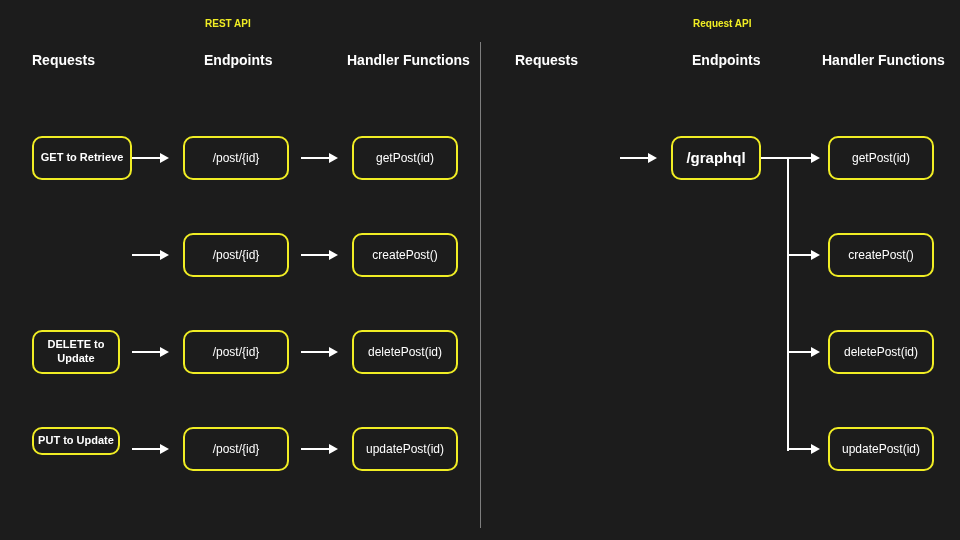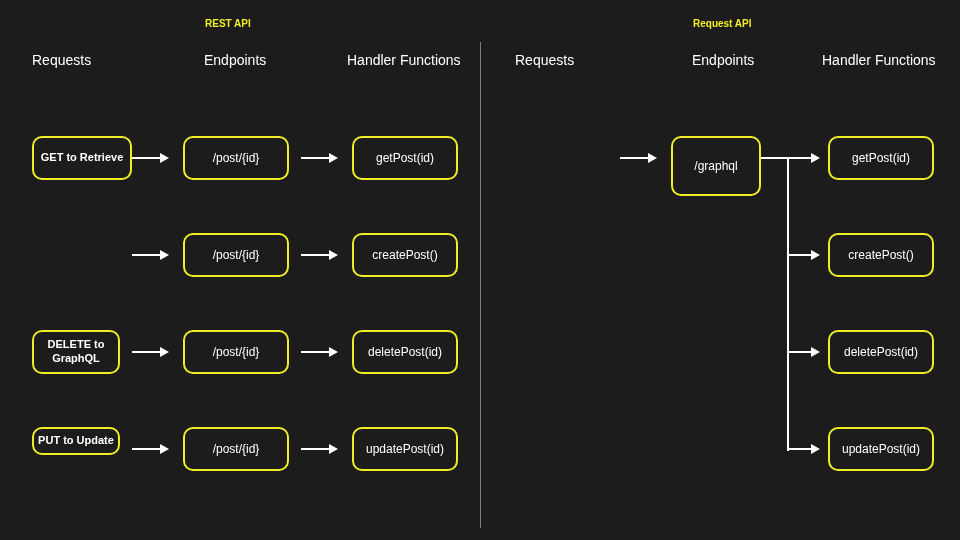--- a/index.html
+++ b/index.html
@@ -1,18 +1,18 @@
 <!DOCTYPE html>
 <html><head>
 <meta charset="utf-8">
 <style>
   html,body{margin:0;padding:0;width:960px;height:540px;background:#1c1c1c;font-family:Arial,Helvetica,sans-serif;overflow:hidden}
   .stage{position:relative;width:960px;height:540px;color:#fff}
   .title{position:absolute;font-weight:700;color:#f0ed24;font-size:10px}
-  .colhead{position:absolute;font-weight:400;color:#fff;font-size:14px}
+  .colhead{position:absolute;font-weight:700;color:#fff;font-size:14px}
   .box{position:absolute;border:2px solid #f0ed24;border-radius:10px;display:flex;align-items:center;justify-content:center;text-align:center;font-weight:700;font-size:11px;line-height:1.25;padding:0 4px;box-sizing:border-box}
   .arrow{position:absolute;display:flex;align-items:center}
   .arrow .shaft{height:2px;background:#fff}
   .arrow .head{width:0;height:0;border-top:5px solid transparent;border-bottom:5px solid transparent;border-left:9px solid #fff}
   .divider{position:absolute;width:1px;background:#7e7e7e}
   .vline{position:absolute;width:2px;background:#fff}
   .hconn{position:absolute;height:2px;background:#fff}
 </style>
 </head>
 <body>
@@ -48,21 +48,21 @@
       <div class="shaft" style="width:28px"></div>
       <div class="head"></div>
     </div>
   <div class="box" style="left:183px;top:233px;width:106px;height:44px;font-size:12px;font-weight:400">/post/{id}</div>
   <div class="arrow" style="left:301px;top:250px">
       <div class="shaft" style="width:28px"></div>
       <div class="head"></div>
     </div>
   <div class="box" style="left:352px;top:233px;width:106px;height:44px;font-size:12px;font-weight:400">createPost()</div>
 
-  <div class="box" style="left:32px;top:330px;width:88px;height:44px">DELETE to GraphQL</div>
+  <div class="box" style="left:32px;top:330px;width:88px;height:44px">DELETE to Update</div>
   <div class="arrow" style="left:132px;top:347px">
       <div class="shaft" style="width:28px"></div>
       <div class="head"></div>
     </div>
   <div class="box" style="left:183px;top:330px;width:106px;height:44px;font-size:12px;font-weight:400">/post/{id}</div>
   <div class="arrow" style="left:301px;top:347px">
       <div class="shaft" style="width:28px"></div>
       <div class="head"></div>
     </div>
   <div class="box" style="left:352px;top:330px;width:106px;height:44px;font-size:12px;font-weight:400">deletePost(id)</div>
@@ -76,21 +76,21 @@
   <div class="arrow" style="left:301px;top:444px">
       <div class="shaft" style="width:28px"></div>
       <div class="head"></div>
     </div>
   <div class="box" style="left:352px;top:427px;width:106px;height:44px;font-size:12px;font-weight:400">updatePost(id)</div>
 
   <div class="arrow" style="left:620px;top:153px">
       <div class="shaft" style="width:28px"></div>
       <div class="head"></div>
     </div>
-  <div class="box" style="left:671px;top:136px;width:90px;height:60px;font-size:12px;font-weight:400">/graphql</div>
+  <div class="box" style="left:671px;top:136px;width:90px;height:44px;font-size:15px;font-weight:700">/graphql</div>
 
   <div class="hconn" style="left:761px;top:157px;width:26px"></div>
   <div class="vline" style="left:787px;top:157px;height:294px"></div>
 
   <div class="arrow" style="left:787px;top:153px">
       <div class="shaft" style="width:24px"></div>
       <div class="head"></div>
     </div>
   <div class="box" style="left:828px;top:136px;width:106px;height:44px;font-size:12px;font-weight:400">getPost(id)</div>
 

